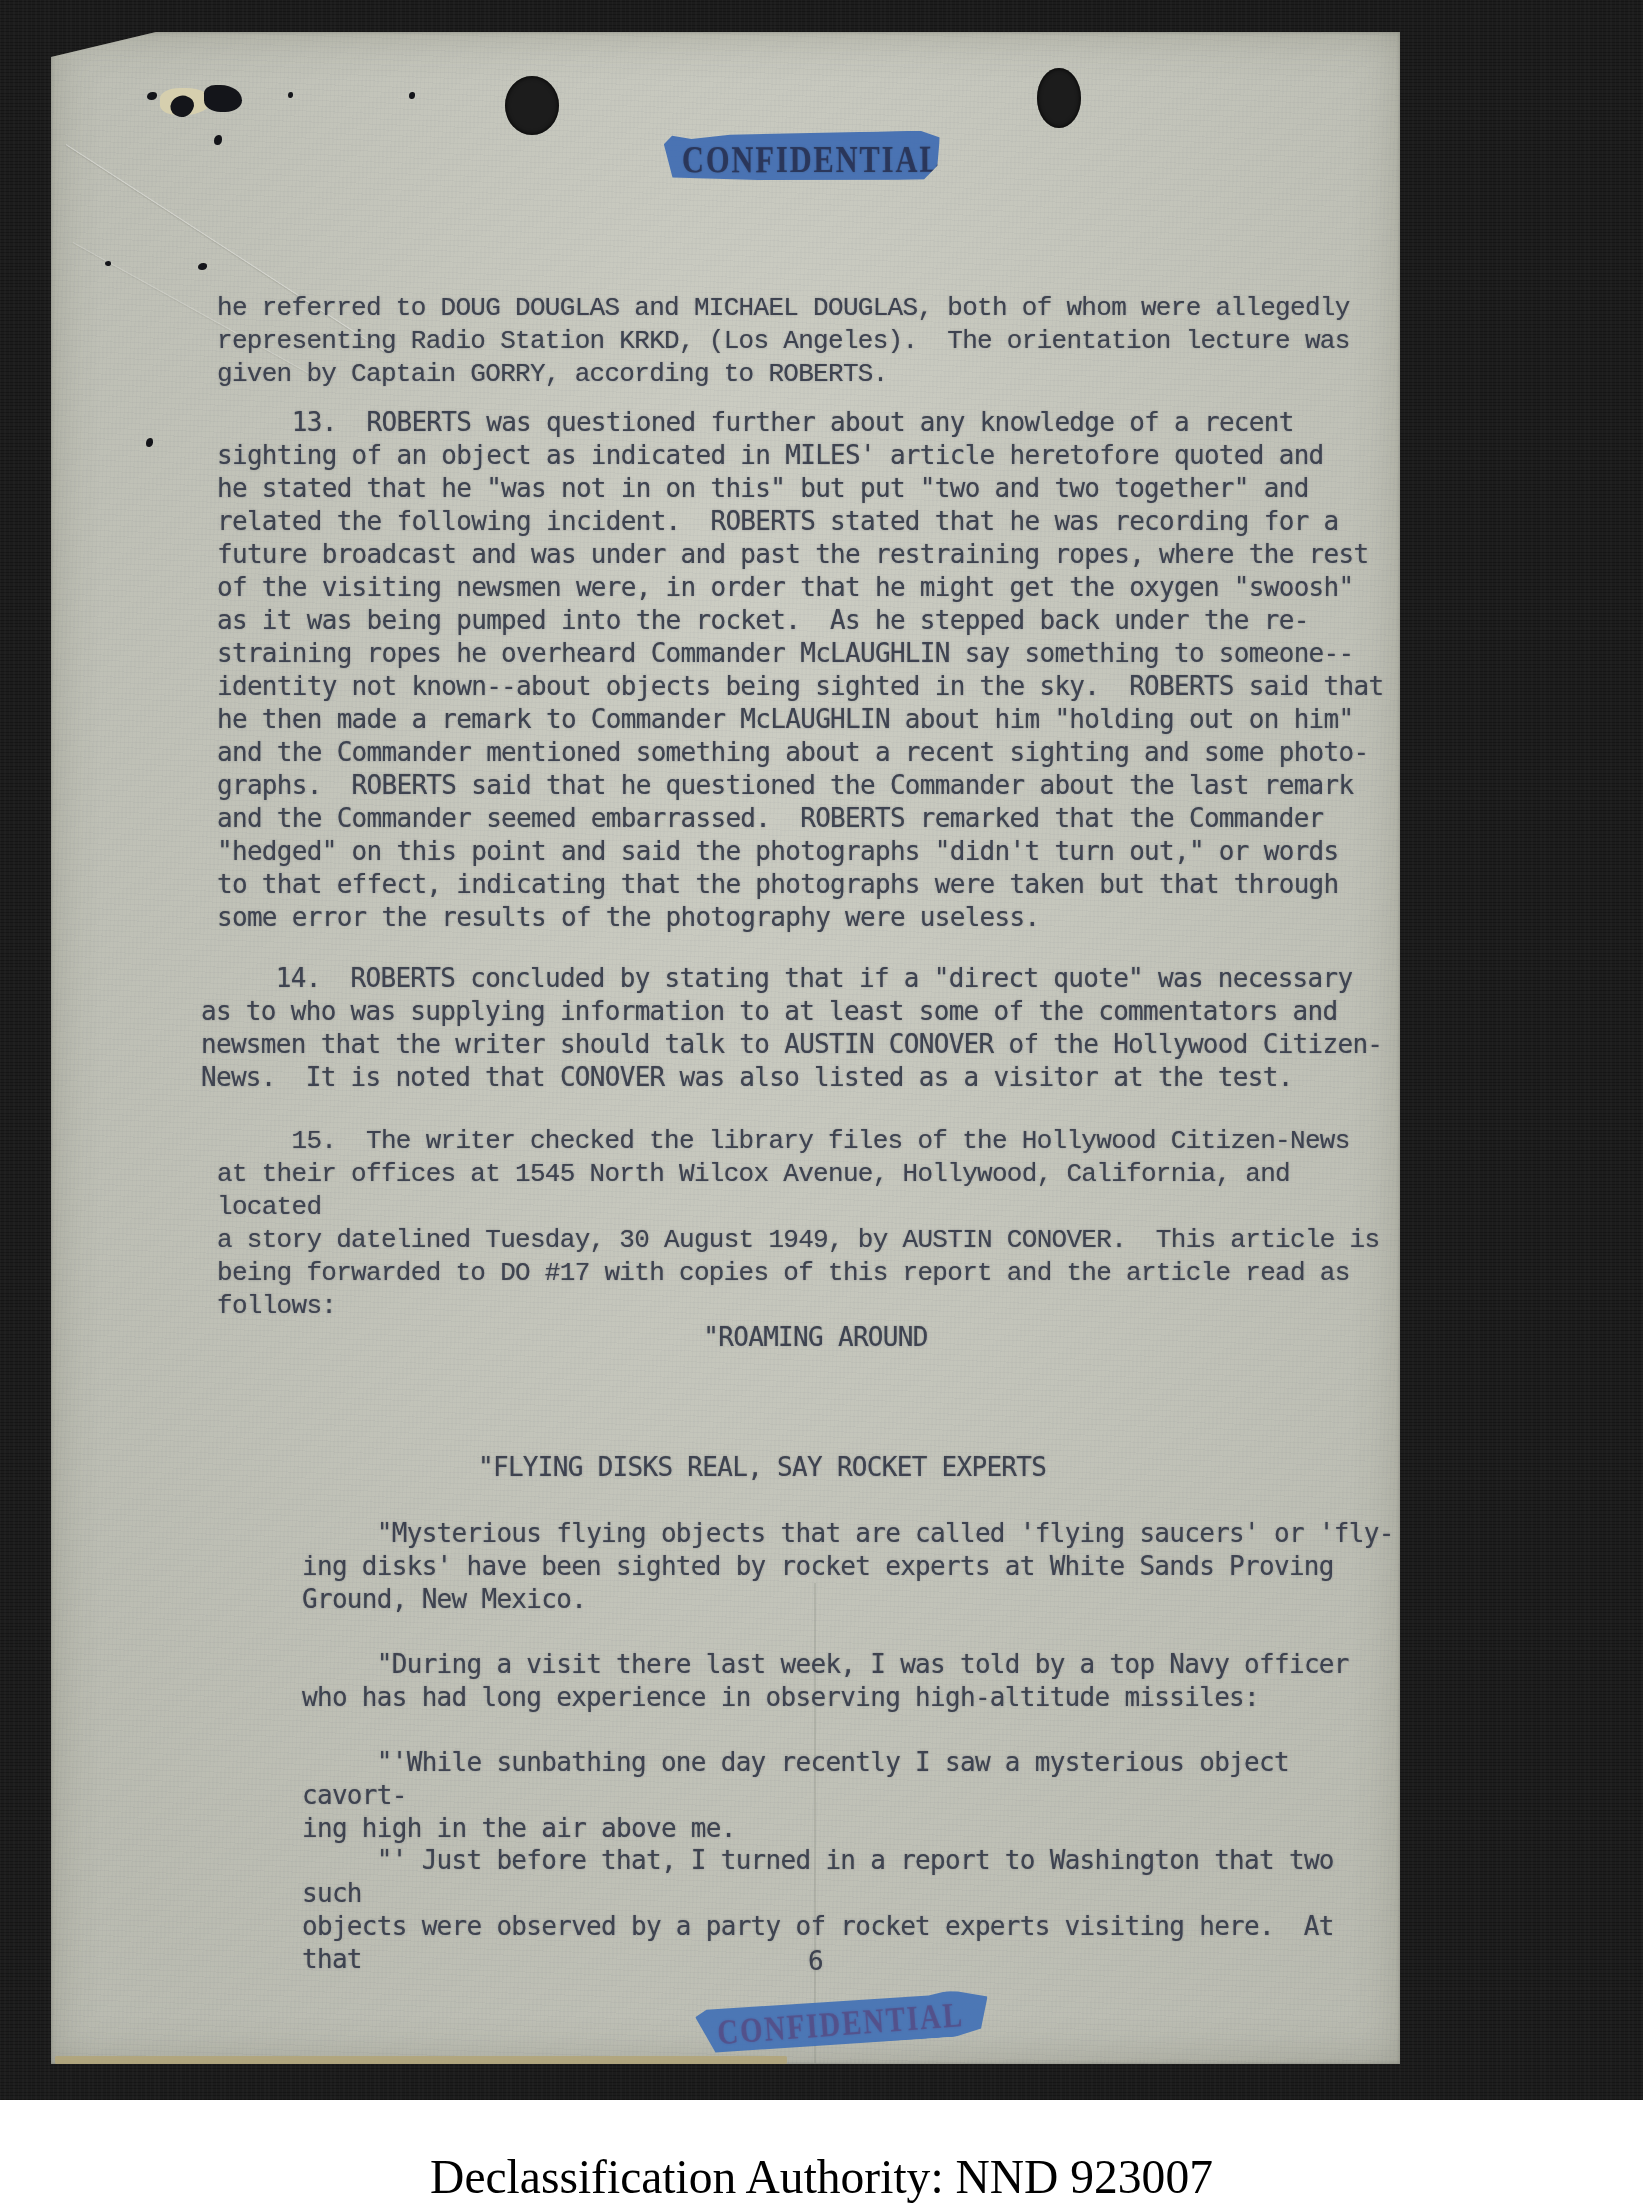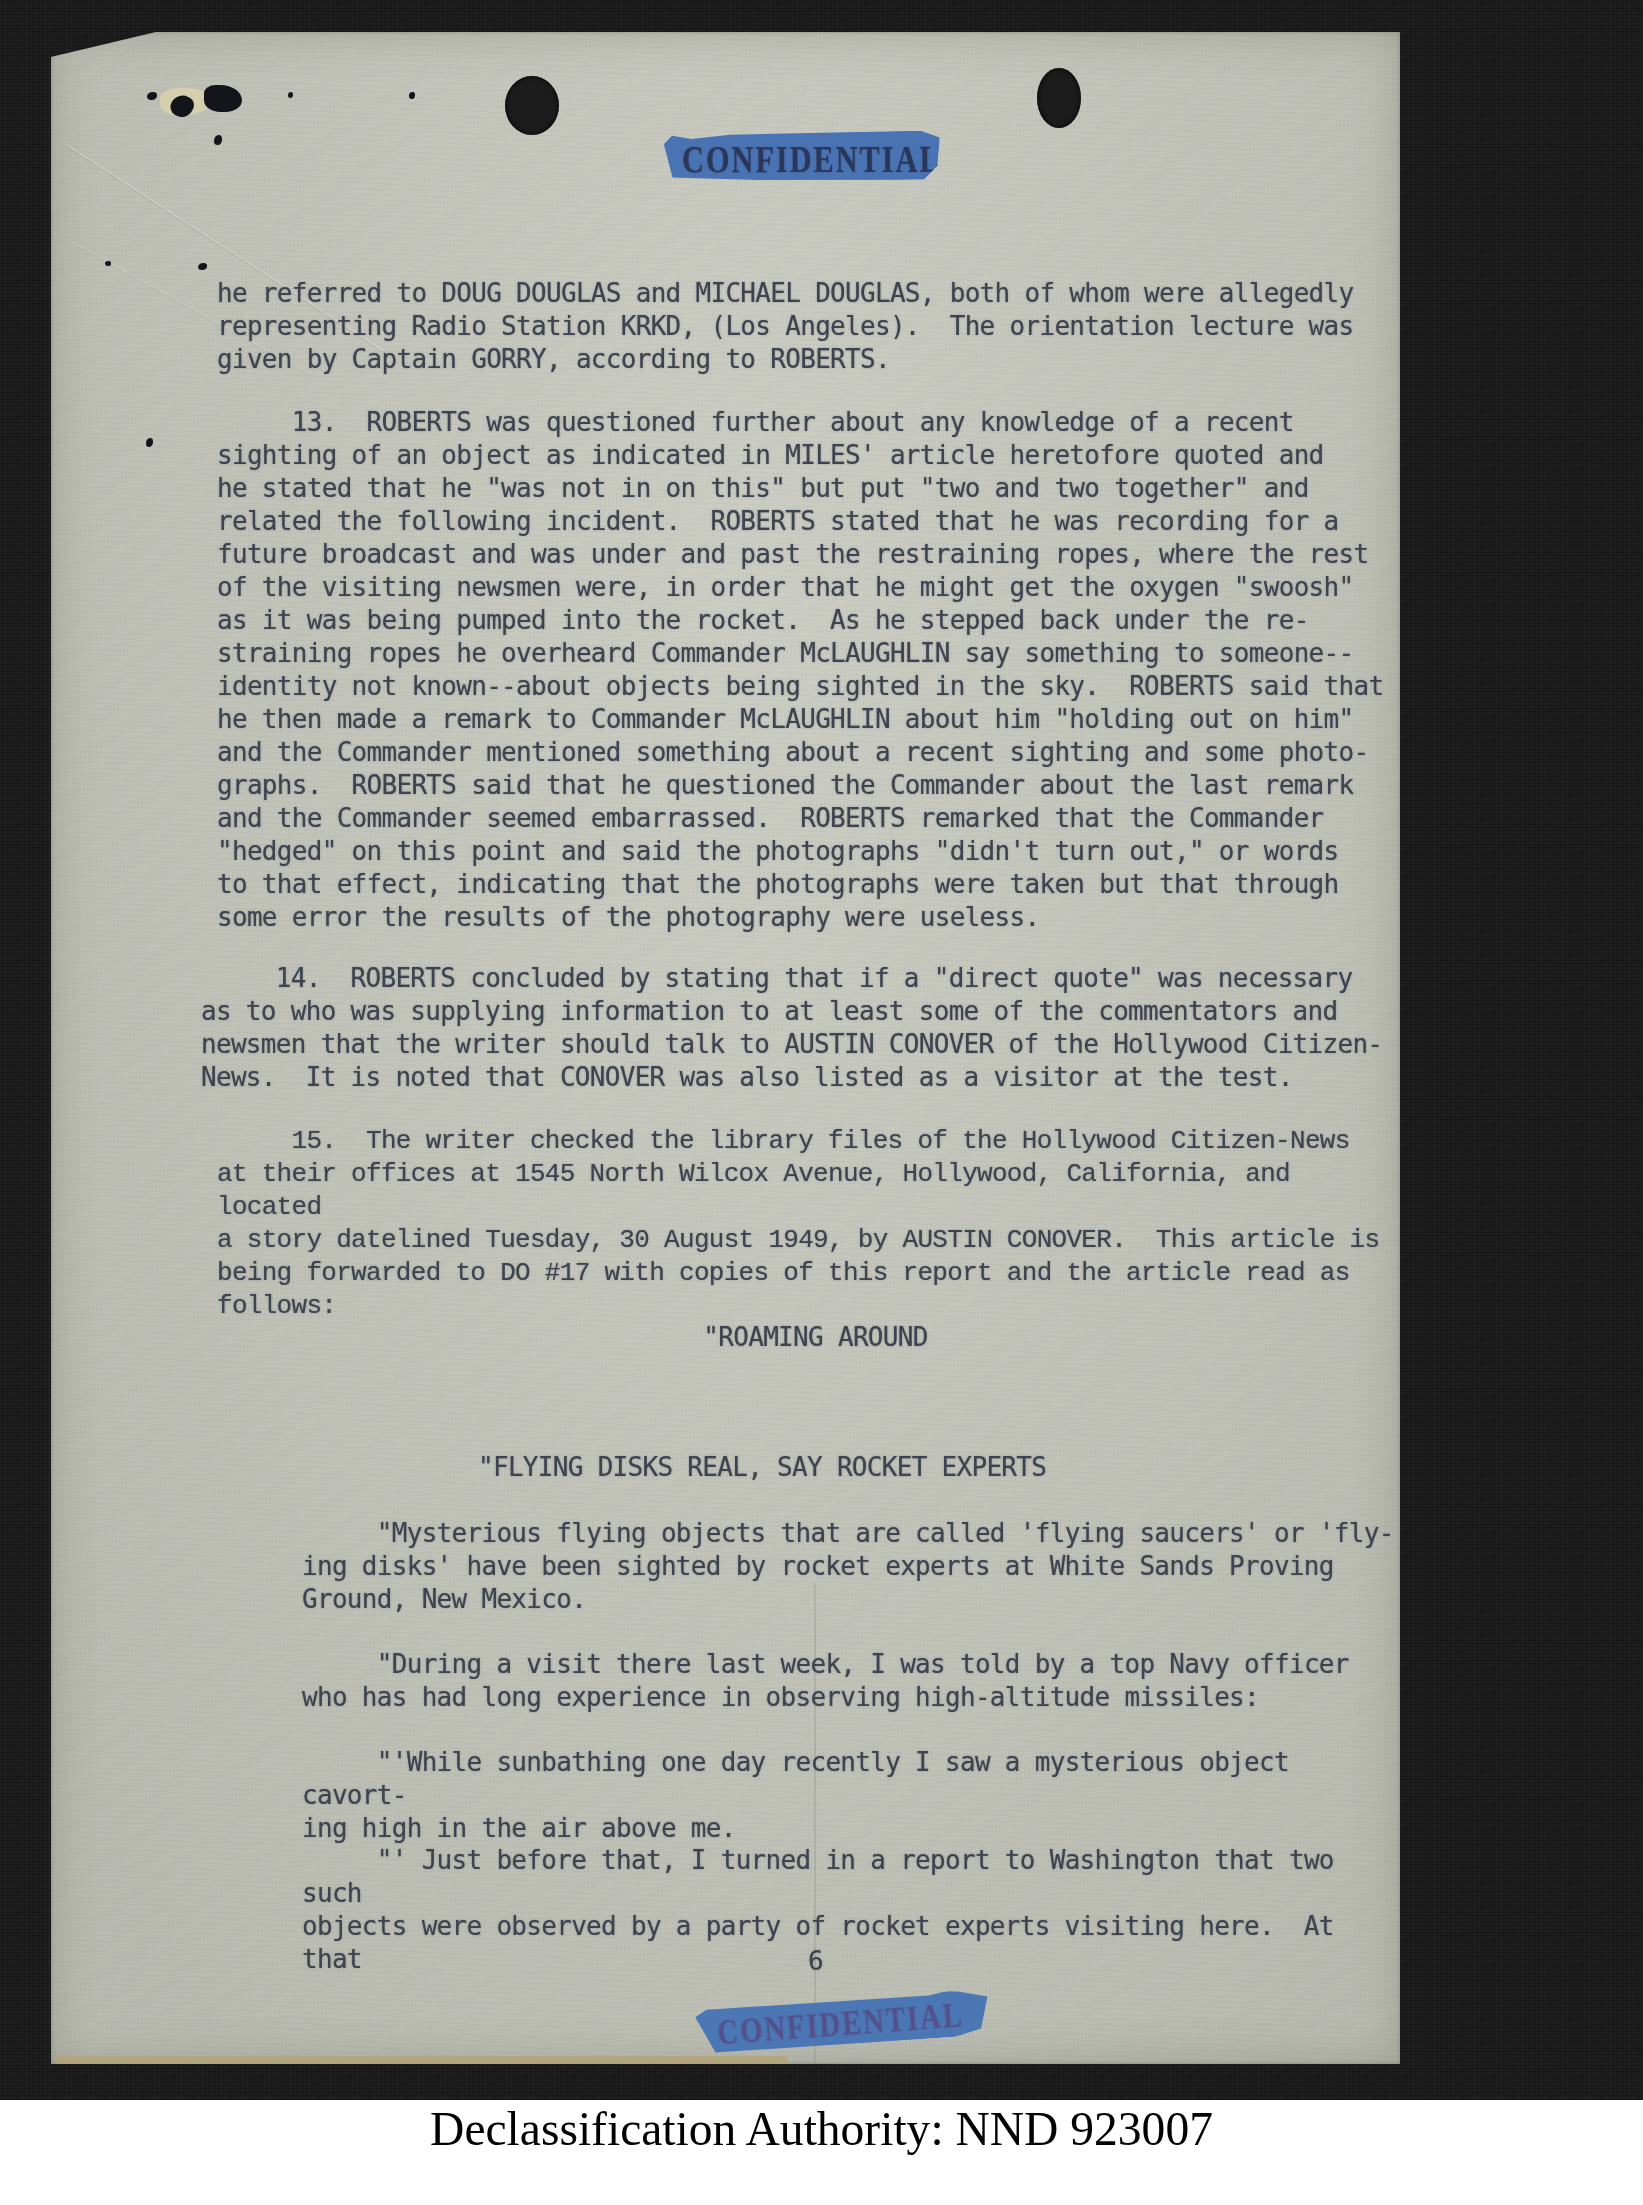--- a/index.html
+++ b/index.html
@@ -94,21 +94,21 @@
   .speck{position:absolute;background:#14151a;border-radius:60% 40% 55% 45%;}
   .crease{position:absolute;height:1px;background:rgba(255,255,255,0.32);box-shadow:0 1px 1px rgba(110,110,100,0.25);transform-origin:left center;}
   .crease.c1{left:14.6px;top:112px;width:380px;transform:rotate(33deg);}
   .crease.c2{left:22px;top:210px;width:273px;transform:rotate(29deg);opacity:.6;}
   .crease.vertical{left:763px;top:1551px;width:1.5px;height:480px;background:rgba(118,124,114,0.22);box-shadow:none;}
   .under-page-sliver{position:absolute;left:3.9px;top:2024px;width:732px;height:7.8px;background:#b2a478;opacity:.85;border-radius:1.5px;}
   
   .footer-bar{
     position:absolute;left:0;top:2100px;width:1644px;height:105px;
     background:var(--footer-bg);
-    display:flex;align-items:flex-start;justify-content:center;
+    display:flex;align-items:flex-end;justify-content:center;
   }
   .footer-bar .footer-text{
     font-family:"Liberation Serif",serif;
     font-size:49px;color:var(--footer-text);
     transform:scaleX(0.97);
     white-space:nowrap;
   }
 </style>
 </head>
 <body>
@@ -132,21 +132,21 @@
   <div class="speck" style="left:95px;top:406px;width:6.8px;height:8.8px;"></div>
   <div class="speck" style="left:1433px;top:1985px;width:5.9px;height:4.9px;"></div>
 
   <div class="hole left"></div>
   <div class="hole right"></div>
 
   <div class="stamp-band top">
     <span class="stamp-text">CONFIDENTIAL</span>
   </div>
 
-  <div class="tw" style="left:166px;top:245px;">he referred to DOUG DOUGLAS and MICHAEL DOUGLAS, both of whom were allegedly
+  <div class="tw" style="left:166px;top:260px;font-family:Liberation Mono, monospace;">he referred to DOUG DOUGLAS and MICHAEL DOUGLAS, both of whom were allegedly
 representing Radio Station KRKD, (Los Angeles).  The orientation lecture was
 given by Captain GORRY, according to ROBERTS.</div>
 
   <div class="tw" style="left:166px;top:374px;">     13.  ROBERTS was questioned further about any knowledge of a recent
 sighting of an object as indicated in MILES' article heretofore quoted and
 he stated that he "was not in on this" but put "two and two together" and
 related the following incident.  ROBERTS stated that he was recording for a
 future broadcast and was under and past the restraining ropes, where the rest
 of the visiting newsmen were, in order that he might get the oxygen "swoosh"
 as it was being pumped into the rocket.  As he stepped back under the re-

